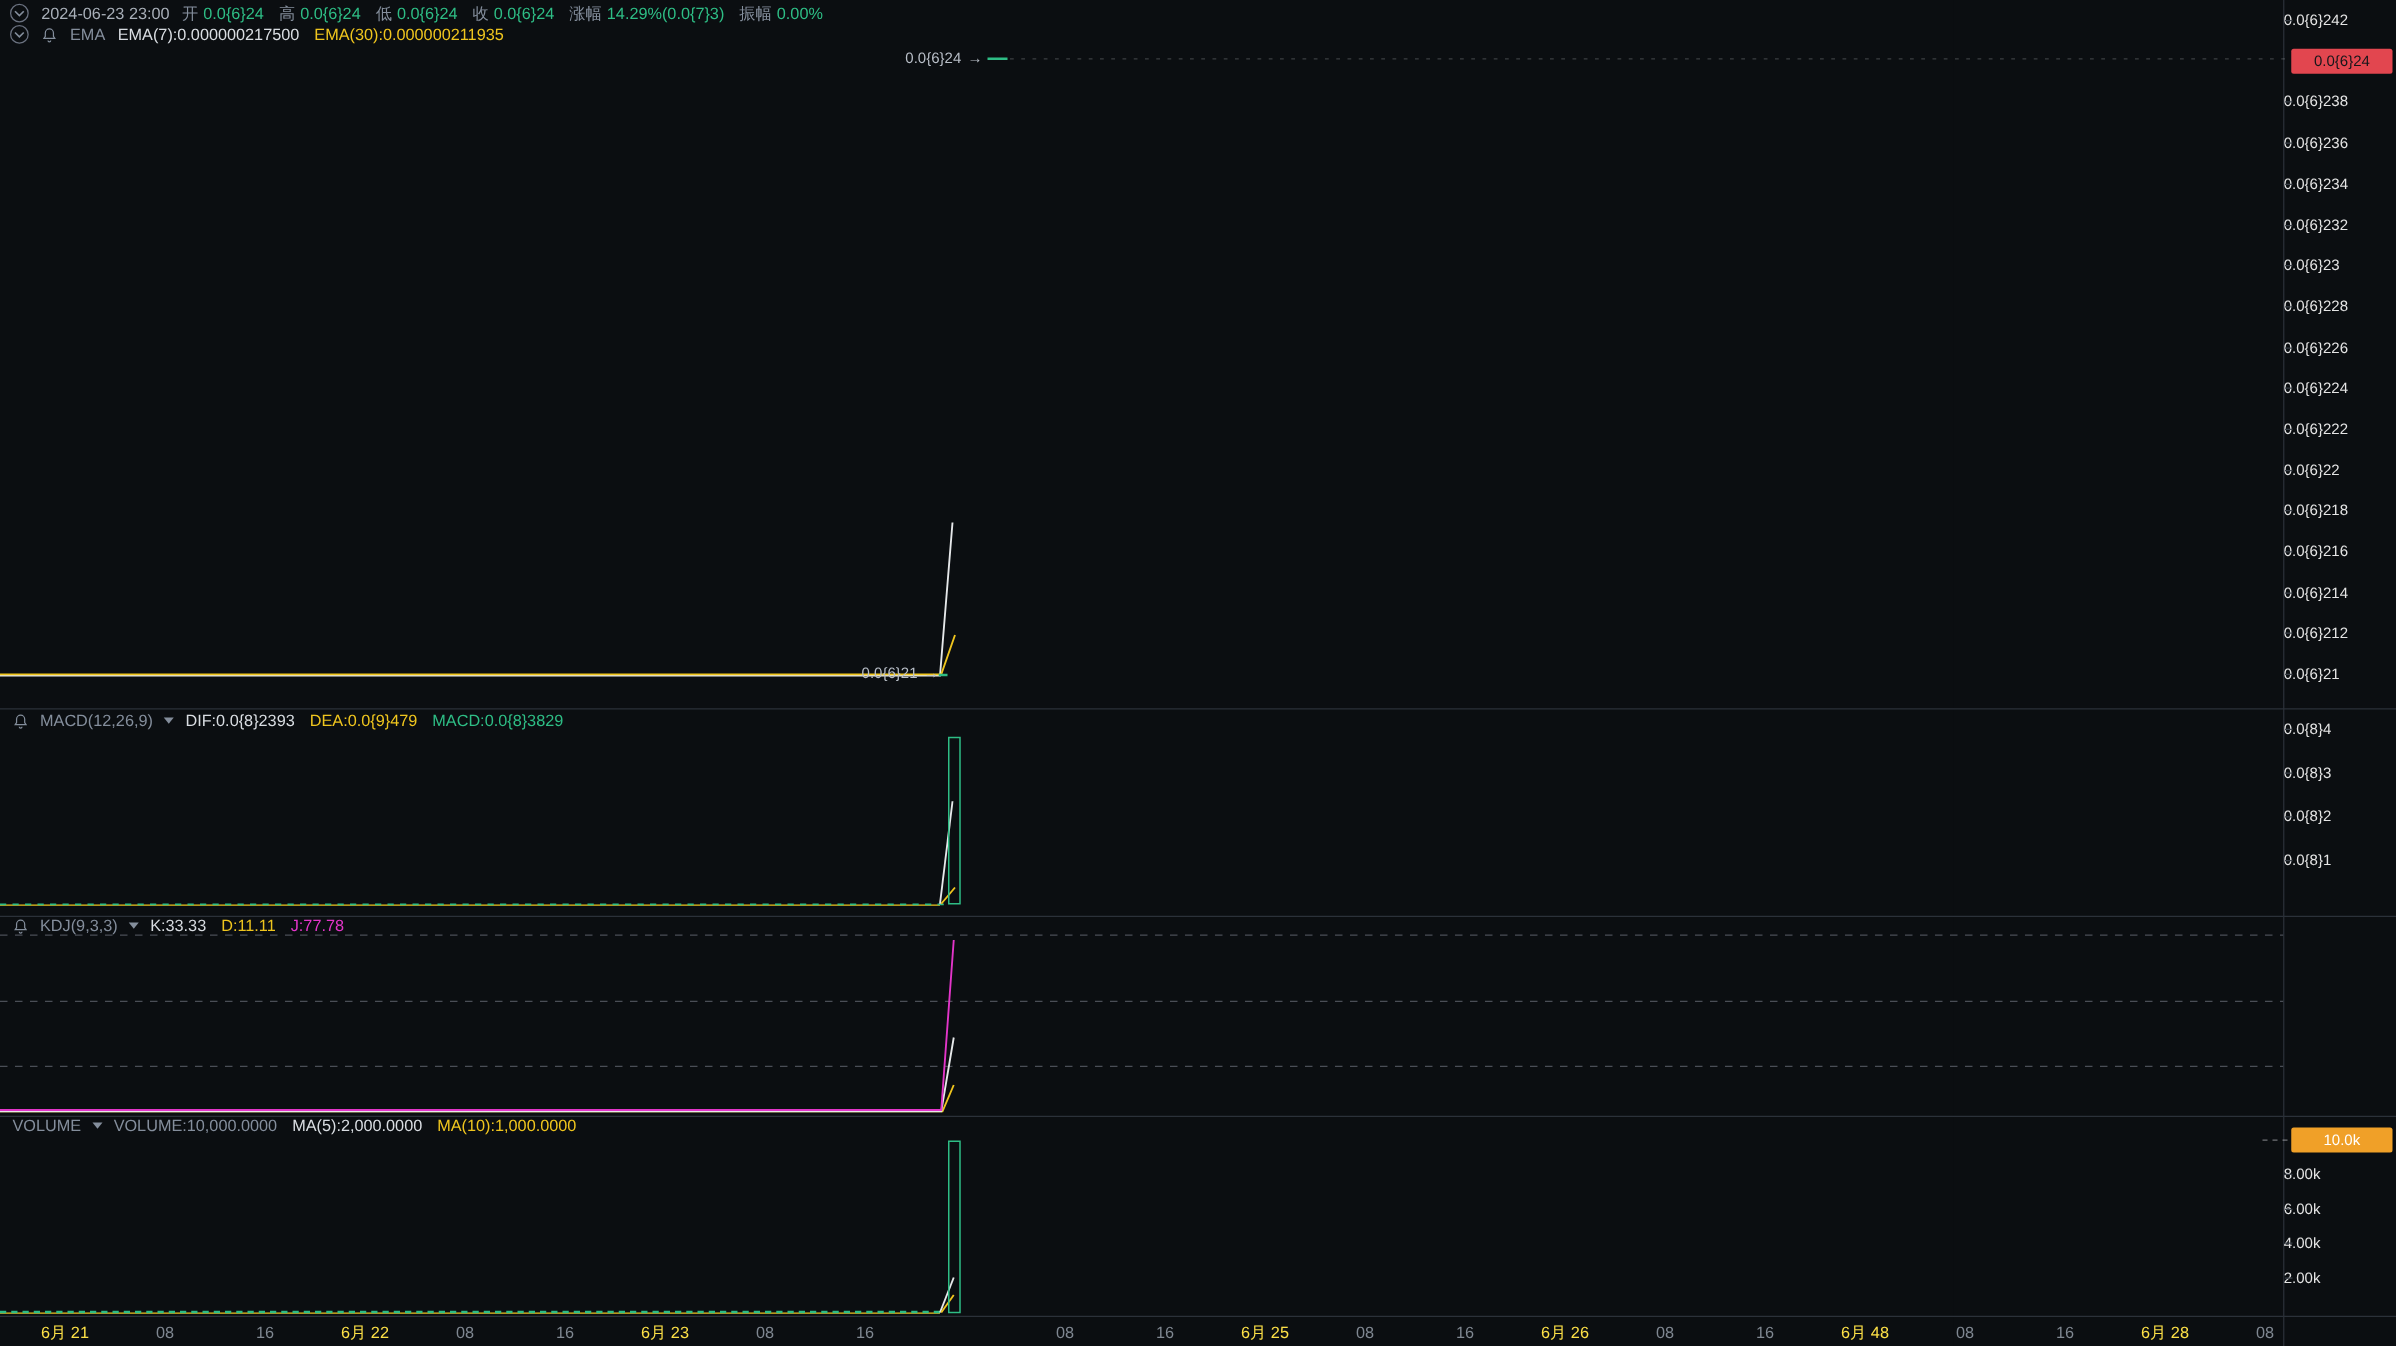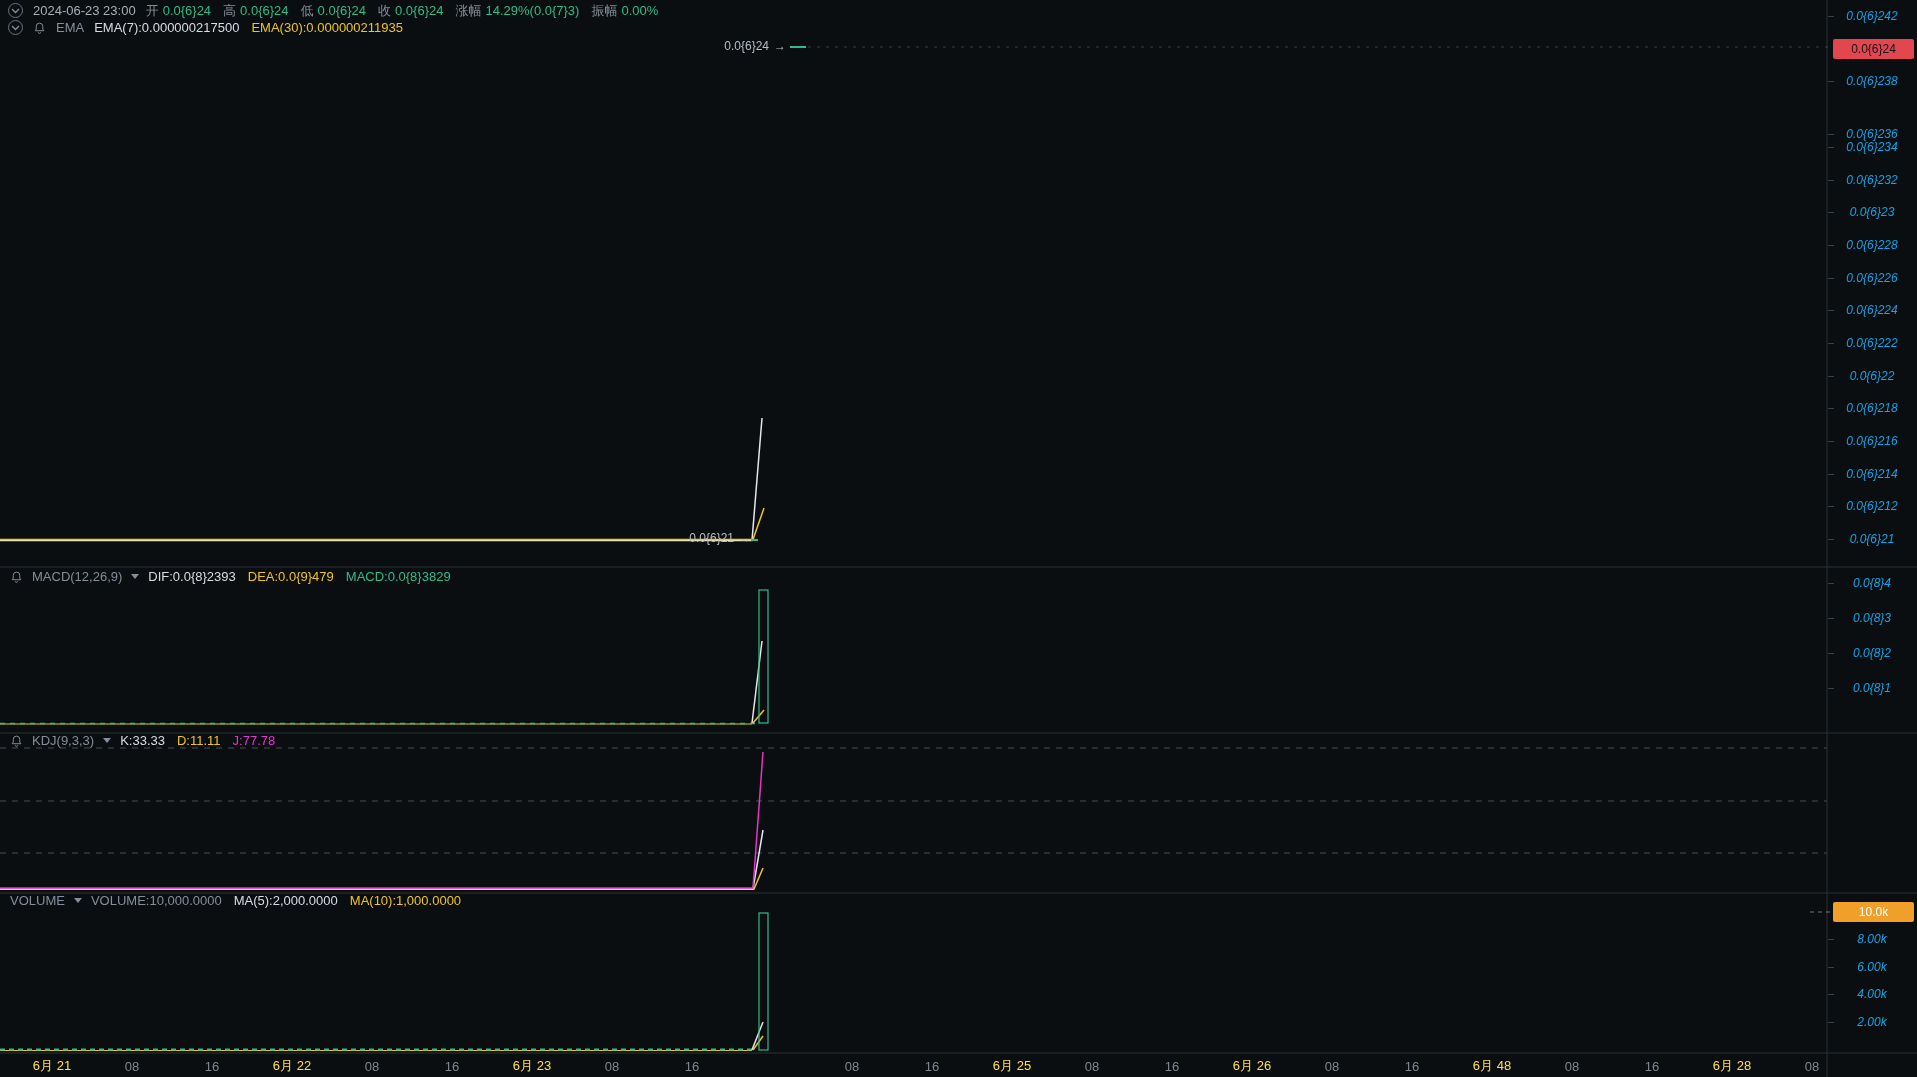--- a/index.html
+++ b/index.html
@@ -31,22 +31,22 @@
 
   
   .pane-hdr{position:absolute;left:10px;display:flex;align-items:center;gap:9px;
        font-size:13px;z-index:5;white-space:nowrap;}
   #macd-hdr{top:569px;}
   #kdj-hdr{top:733px;}
   #vol-hdr{top:893px;}
 
   
   .y-axis{position:absolute;left:1827px;top:0;width:90px;height:1077px;z-index:4;}
-  .y-label{position:absolute;left:0;width:100%;text-align:center;font-size:12px;
-       color:#0ea5e9;transform:translateY(-50%);font-style:italic;}
+  .y-label{position:absolute;left:0;width:100%;font-size:12px;
+       color:#e5e5e5;transform:translateY(-50%);}
   .y-label::before{content:"";position:absolute;left:1px;top:50%;width:6px;height:1px;background:#3A4048;}
 
   .badge{position:absolute;left:1833px;width:81px;height:20px;border-radius:2px;
        font-size:12px;display:flex;align-items:center;justify-content:center;z-index:6;}
   #badge-price{top:39px;background:#E2464F;color:#14161A;}
   #badge-vol{top:902px;background:#F0A028;color:#FFFFFF;}
 
   
   .x-axis{position:absolute;left:0;top:1054px;width:1827px;height:23px;z-index:4;}
   .t-label{position:absolute;top:50%;transform:translate(-50%,-50%);font-size:13px;}
@@ -192,21 +192,21 @@
     <span class="c-gray">VOLUME:10,000.0000</span>
         <span class="c-white">MA(5):2,000.0000</span>
         <span class="c-yellow">MA(10):1,000.0000</span>
       </span>
   </div>
 
   <div class="y-axis">
 
   <span class="y-label" style="top: 16px;">0.0{6}242</span>
       <span class="y-label" style="top: 81px;">0.0{6}238</span>
-      <span class="y-label" style="top: 114px; margin-top: 20px;">0.0{6}236</span>
+      <span class="y-label" style="top: 114px;">0.0{6}236</span>
       <span class="y-label" style="top: 147px;">0.0{6}234</span>
       <span class="y-label" style="top: 180px;">0.0{6}232</span>
       <span class="y-label" style="top: 212px;">0.0{6}23</span>
       <span class="y-label" style="top: 245px;">0.0{6}228</span>
       <span class="y-label" style="top: 278px;">0.0{6}226</span>
       <span class="y-label" style="top: 310px;">0.0{6}224</span>
       <span class="y-label" style="top: 343px;">0.0{6}222</span>
       <span class="y-label" style="top: 376px;">0.0{6}22</span>
       <span class="y-label" style="top: 408px;">0.0{6}218</span>
       <span class="y-label" style="top: 441px;">0.0{6}216</span>

